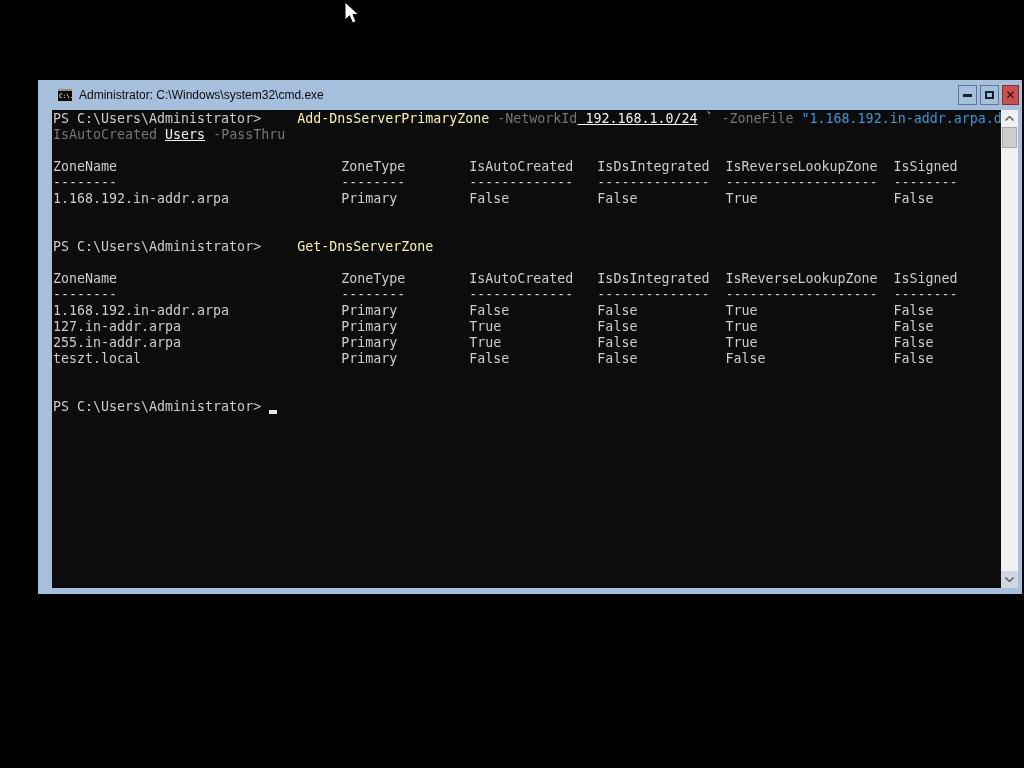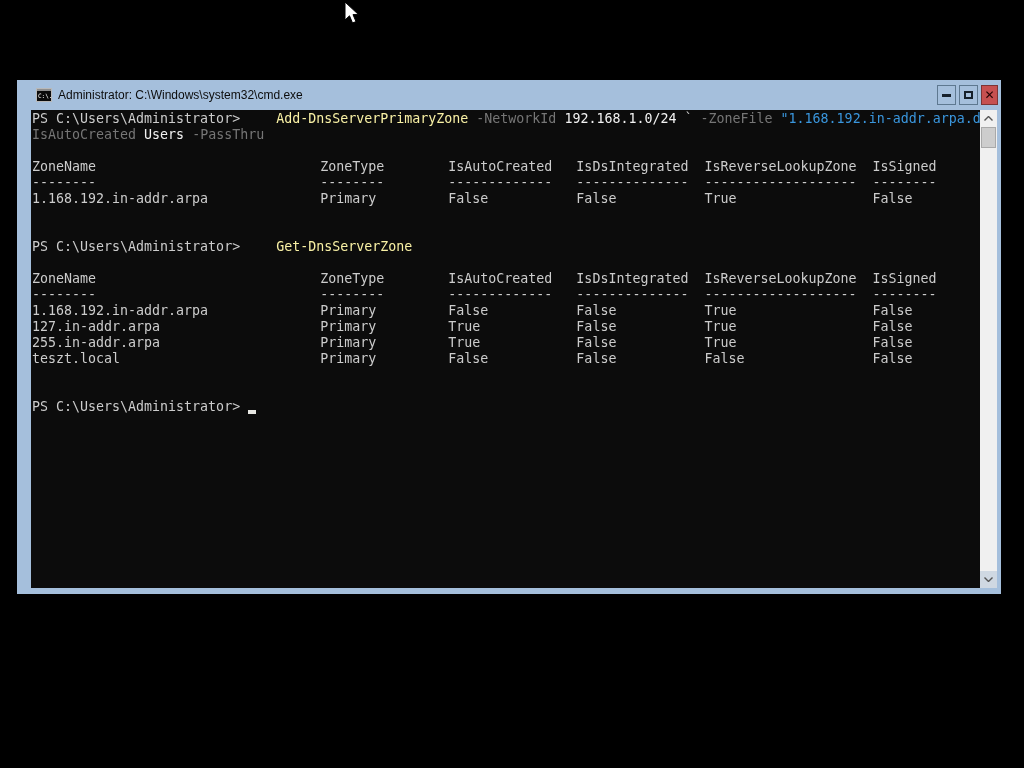--- a/index.html
+++ b/index.html
@@ -1,19 +1,19 @@
 <!DOCTYPE html>
 <html style="--desktop_bg: #000000; --chrome: #A5BFDC; --close_bg: #C75050; --console_bg: #0C0C0C; --default: #CCCCCC; --command: #F9F1A5; --param: #767676; --string: #3A96DD; --number: #F2F2F2; --scroll_track: #F0F0F0; --scroll_thumb: #CDCDCD;"><head>
 <meta charset="utf-8">
 <style>
   html,body{margin:0;padding:0;}
   body{width:1024px;height:768px;overflow:hidden;background:#000;}
   .desktop{position:relative;width:1024px;height:768px;background:var(--desktop_bg,#000000);}
 
-  .window{position:absolute;left:17px;top:80px;width:984px;height:514px;
+  .window{position:absolute;left:38px;top:80px;width:984px;height:514px;
     background:var(--chrome,#A5BFDC);box-sizing:border-box;padding:0 4px 6px 14px;}
 
   .titlebar{height:30px;display:flex;align-items:center;padding-left:5px;box-sizing:border-box;}
   .cmd-icon{width:16px;height:14px;flex:0 0 auto;}
   .title-text{flex:1;margin-left:6px;font:12px "Liberation Sans",sans-serif;color:#0c0c0c;
     white-space:nowrap;overflow:hidden;}
   .controls{display:flex;align-items:center;margin-right:-1px;}
   .btn{width:19px;height:20px;box-sizing:border-box;border:1px solid #5f7archive0;
     border:1px solid #5e7890;display:flex;align-items:center;justify-content:center;margin-left:3px;}
   .btn .bar{width:9px;height:3px;background:#16202b;}
@@ -22,21 +22,21 @@
   .btn.close .x{font:bold 12px "DejaVu Sans",sans-serif;color:#250202;line-height:1;}
 
   .client{display:flex;height:478px;}
   .console{flex:1;background:var(--console_bg,#0C0C0C);overflow:hidden;
     font:13.3px/16px "DejaVu Sans Mono",monospace;padding:1px 0 0 1px;box-sizing:border-box;}
   .cline{height:16px;white-space:pre;}
   .c-default{color:var(--default,#CCCCCC);}
   .c-command{color:var(--command,#F9F1A5);margin-left:28px;}
   .c-param{color:var(--param,#767676);}
   .c-string{color:var(--string,#3A96DD);}
-  .c-number{color:var(--number,#F2F2F2);}
+  .c-number{color:var(--number,#F2F2F2);text-decoration:underline;}
   .cursor{display:inline-block;width:8px;height:12px;box-sizing:border-box;
     border-bottom:4px solid #E8E8E3;vertical-align:text-bottom;}
 
   .scrollbar{width:17px;background:var(--scroll_track,#F0F0F0);position:relative;}
   .sb-btn{position:absolute;left:0;width:17px;height:17px;display:flex;
     align-items:center;justify-content:center;background:var(--scroll_track,#F0F0F0);}
   .sb-up{top:0;}
   .sb-down{bottom:0;background:#cfd8e2;}
   .sb-thumb{position:absolute;left:1px;top:17px;width:15px;height:21px;
     background:var(--scroll_thumb,#CDCDCD);border:1px solid #a9a9a9;box-sizing:border-box;}

